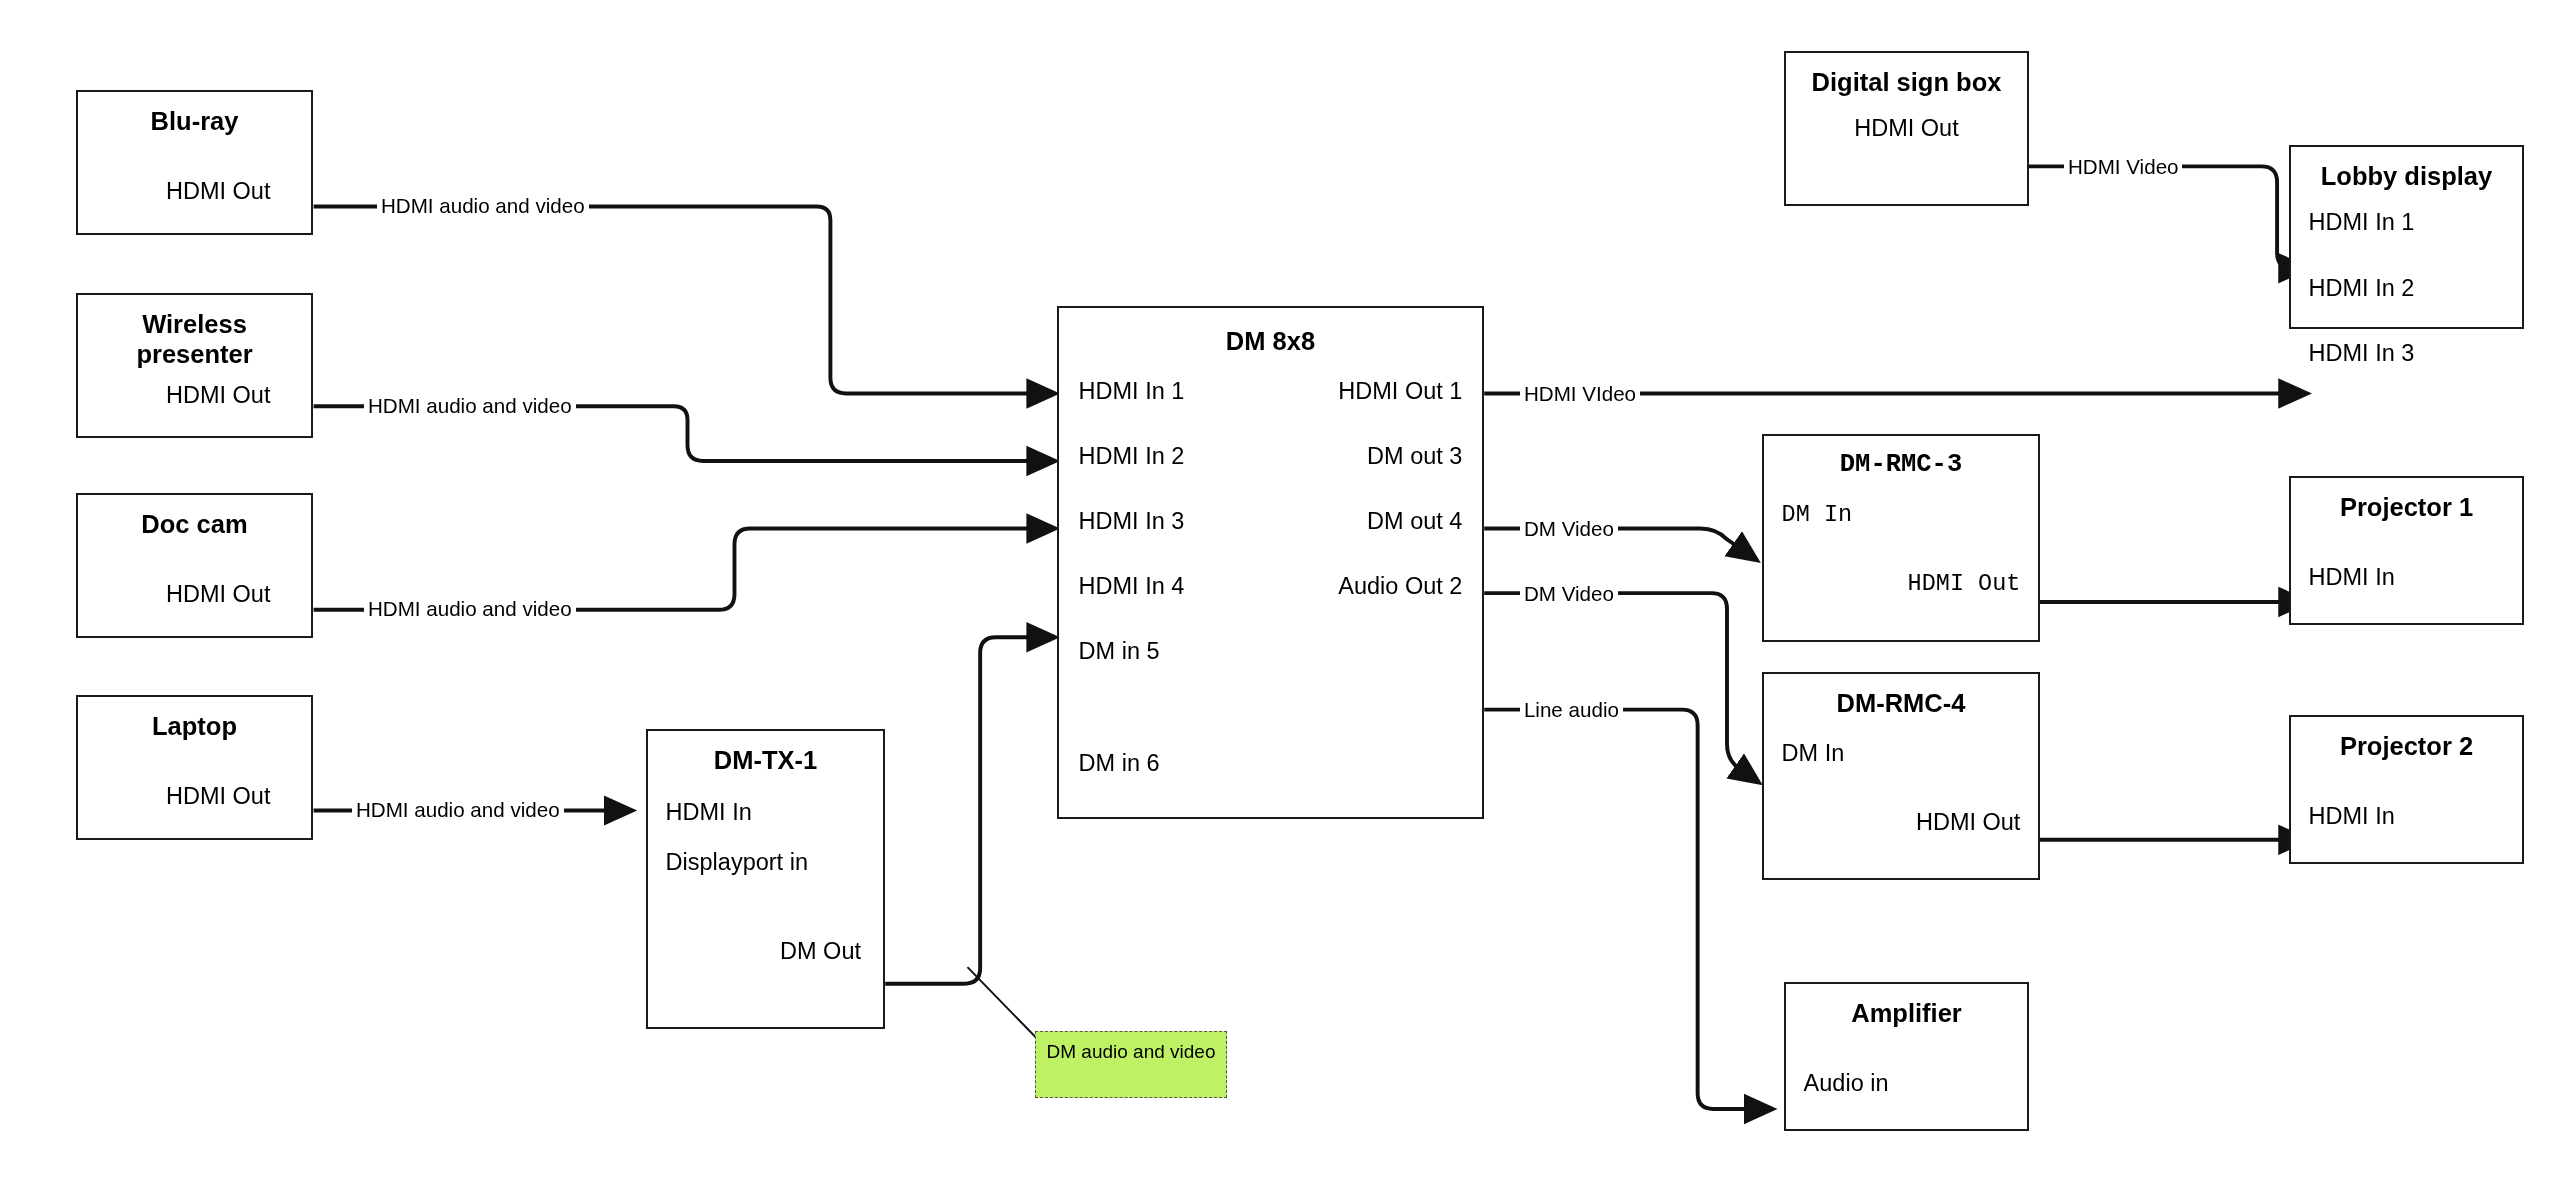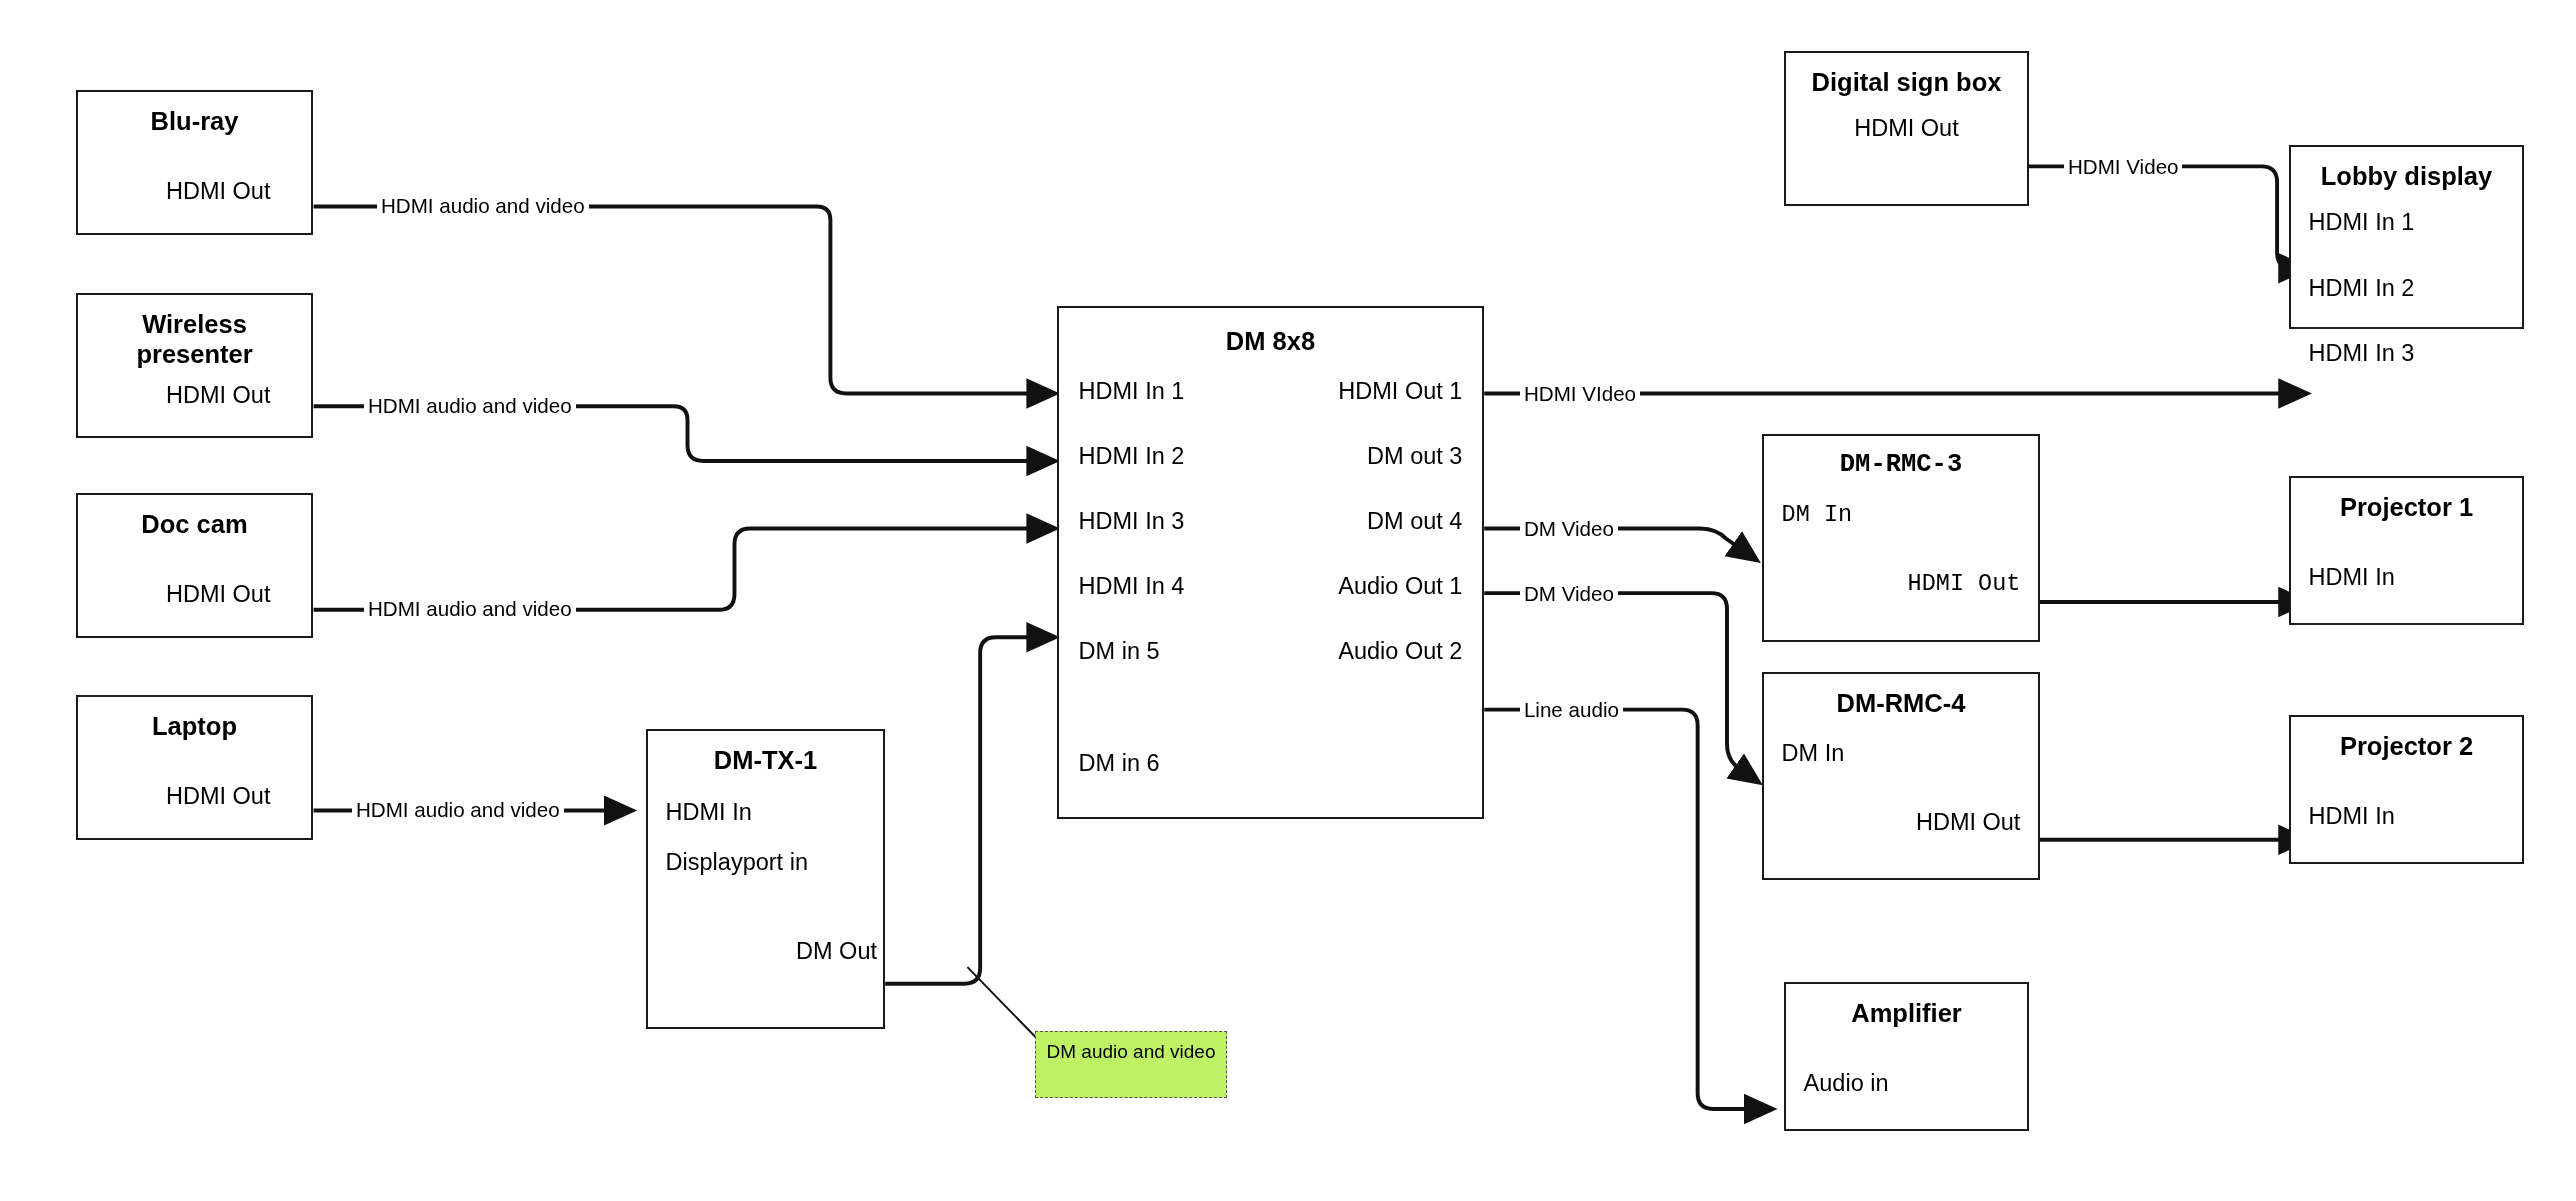--- a/index.html
+++ b/index.html
@@ -126,39 +126,38 @@
 
   <div class="node" style="left:76px; top:695px; width:237px; height:145px;">
     <div class="title">Laptop</div>
     <div class="port left" style="margin-top:41px; margin-left:88px;">HDMI Out</div>
   </div>
 
   <div class="node" style="left:646px; top:729px; width:239px; height:300px;">
     <div class="title">DM-TX-1</div>
     <div class="port left" style="margin-top:23.5px; margin-left:17.6px;">HDMI In</div>
     <div class="port left" style="margin-top:21.5px; margin-left:17.6px;">Displayport in</div>
-    <div class="port right" style="margin-top:61px; margin-right:6px;">DM Out</div>
+    <div class="port right" style="margin-top:61px; margin-right:22px;">DM Out</div>
   </div>
 
   <div class="node" style="left:1057px; top:306px; width:427px; height:513px;">
     <div class="title" style="margin-top:17.6px;">DM 8x8</div>
     <div style="position:relative; margin-top:21.5px;">
       <div style="position:absolute; left:19.6px; top:0; width:176px;">
         <div class="port left" style="height:65px;">HDMI In 1</div>
         <div class="port left" style="height:65px;">HDMI In 2</div>
         <div class="port left" style="height:65px;">HDMI In 3</div>
         <div class="port left" style="height:65px;">HDMI In 4</div>
         <div class="port left" style="height:65px;">DM in 5</div>
         <div class="port left" style="height:65px;margin-top:47px;">DM in 6</div>
       </div>
       <div style="position:absolute; right:19.6px; top:0; width:215px;">
         <div class="port right" style="height:65px;">HDMI Out 1</div>
         <div class="port right" style="height:65px;">DM out 3</div>
         <div class="port right" style="height:65px;">DM out 4</div>
-        <div class="port right" style="height:65px;">Audio Out 1</div>
         <div class="port right" style="height:65px;">Audio Out 2</div>
       </div>
     </div>
   </div>
 
   <div class="node" style="left:1784px; top:51px; width:245px; height:155px;">
     <div class="title" style="padding:0 19.6px;">Digital sign box</div>
     <div class="port center" style="margin-top:17.6px;">HDMI Out</div>
   </div>
 

